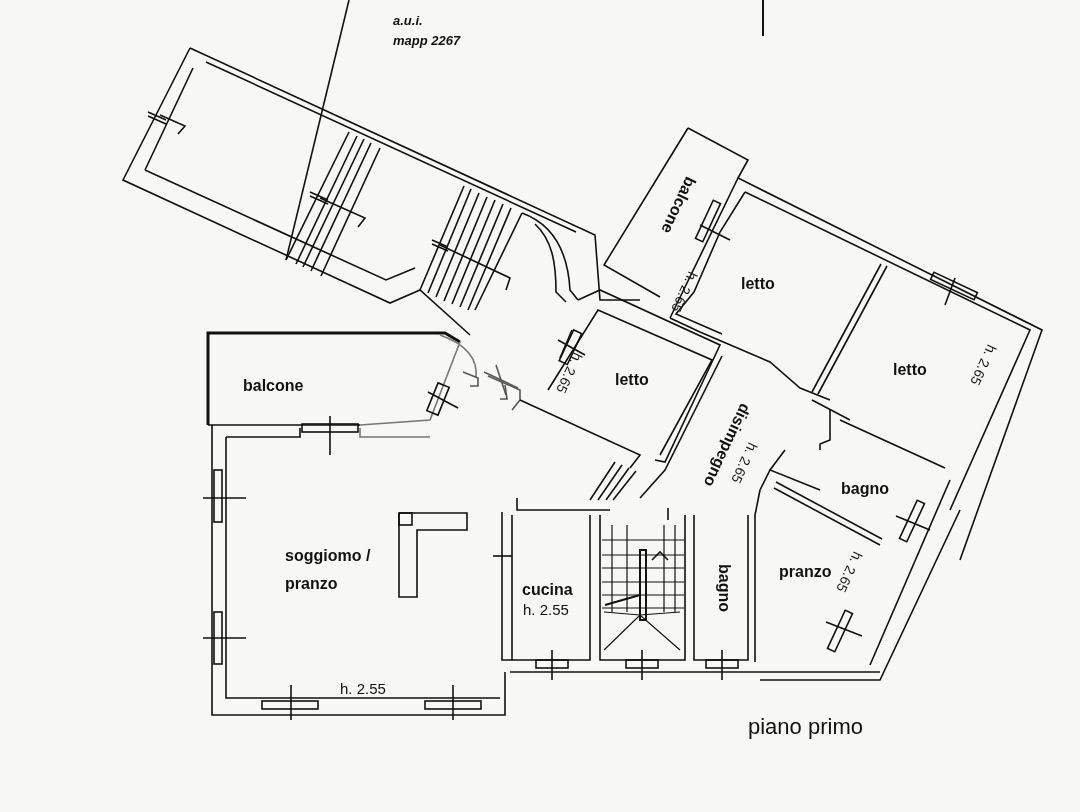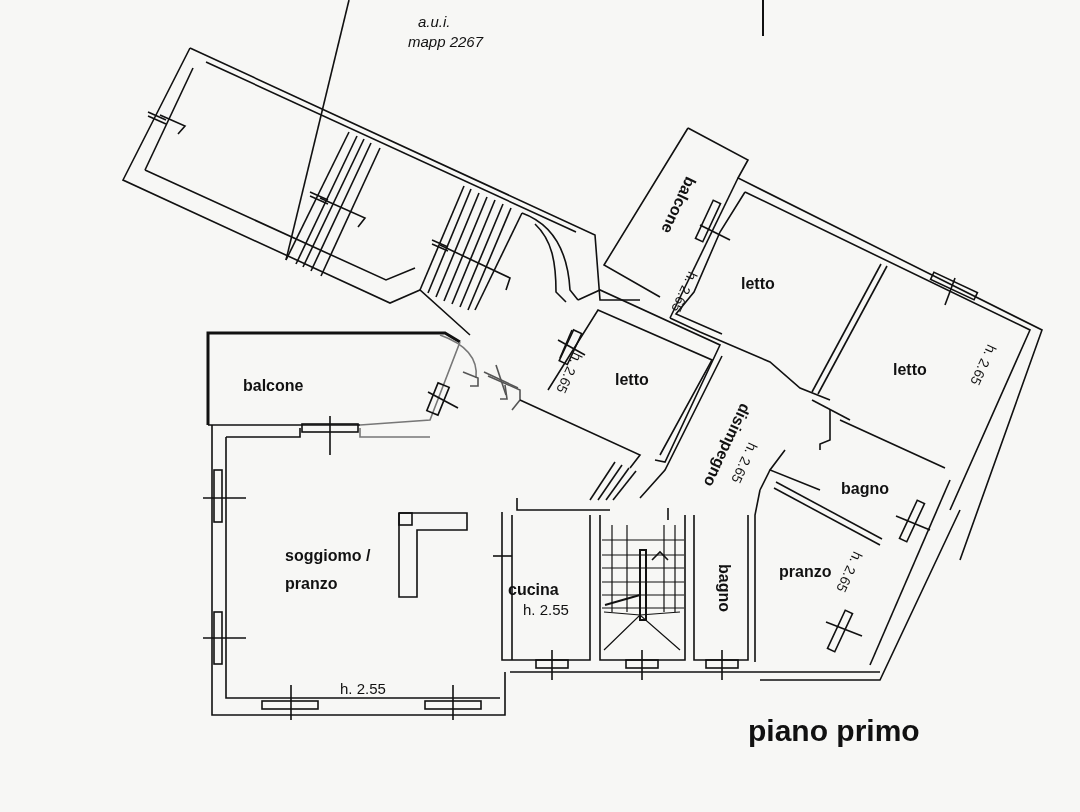--- a/index.html
+++ b/index.html
@@ -1,22 +1,22 @@
 <!DOCTYPE html>
 <html><head>
 <meta charset="utf-8">
 <style>
   html,body{margin:0;padding:0;}
   body{width:1080px;height:812px;background:#f7f7f5;overflow:hidden;position:relative;font-family:"Liberation Sans",sans-serif;}
   #plan{position:absolute;left:0;top:0;}
   .lbl{position:absolute;color:#111;font-family:"Liberation Sans",sans-serif;font-weight:bold;font-size:16px;white-space:nowrap;line-height:1;}
   .lbl.reg{font-weight:normal;}
-  .it{font-style:italic;font-weight:normal;font-size:15px;margin-left:25px;}
+  .it{font-style:italic;font-weight:bold;font-size:13px;}
   .rot{transform-origin:center center;}
-  .title{font-size:30px;font-weight:bold;}
+  .title{font-size:22px;font-weight:normal;}
 </style>
 </head>
 <body>
 
 <svg id="plan" width="1080" height="812" viewBox="0 0 1080 812" xmlns="http://www.w3.org/2000/svg">
   <g fill="none" stroke="#111" stroke-width="1.6" stroke-linejoin="miter">
 
     <line x1="763" y1="0" x2="763" y2="36" stroke-width="2"></line>
 
     <g>
@@ -176,30 +176,30 @@
       <line x1="642" y1="650" x2="642" y2="680"></line>
       <rect x="706" y="660" width="32" height="8"></rect>
       <line x1="722" y1="650" x2="722" y2="680"></line>
       <line x1="493" y1="556" x2="512" y2="556"></line>
       <line x1="668" y1="508" x2="668" y2="520"></line>
     </g>
   </g>
 </svg>
 
 <div class="lbl it" style="left:393px;top:14px;">a.u.i.</div>
-<div class="lbl it" style="left:383px;top:34px;">mapp 2267</div>
+<div class="lbl it" style="left:393px;top:34px;">mapp 2267</div>
 
 <div class="lbl" style="left:243px;top:378px;">balcone</div>
 <div class="lbl rot" style="left:648px;top:197px;transform:rotate(115deg);">balcone</div>
 
 <div class="lbl" style="left:285px;top:548px;">soggiomo /</div>
 <div class="lbl" style="left:285px;top:576px;text-align:right;">pranzo</div>
 <div class="lbl reg" style="left:340px;top:681px;font-size:15px;">h. 2.55</div>
 
-<div class="lbl" style="left:508px;top:582px;">cucina</div>
+<div class="lbl" style="left:522px;top:582px;">cucina</div>
 <div class="lbl reg" style="left:523px;top:602px;font-size:15px;">h. 2.55</div>
 
 <div class="lbl rot" style="left:700px;top:580px;transform:rotate(90deg);">bagno</div>
 
 <div class="lbl" style="left:779px;top:564px;">pranzo</div>
 <div class="lbl reg rot" style="left:828px;top:565px;font-size:14px;transform:rotate(115deg);">h. 2.65</div>
 
 <div class="lbl" style="left:841px;top:481px;">bagno</div>
 
 <div class="lbl rot" style="left:682px;top:437px;transform:rotate(115deg);">disimpegno</div>

